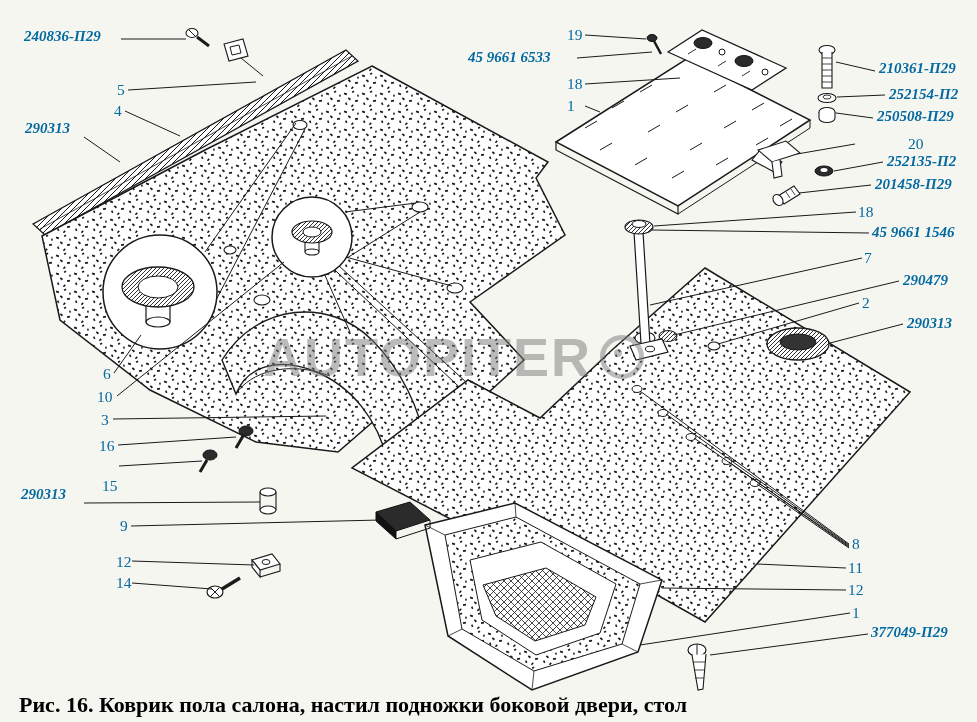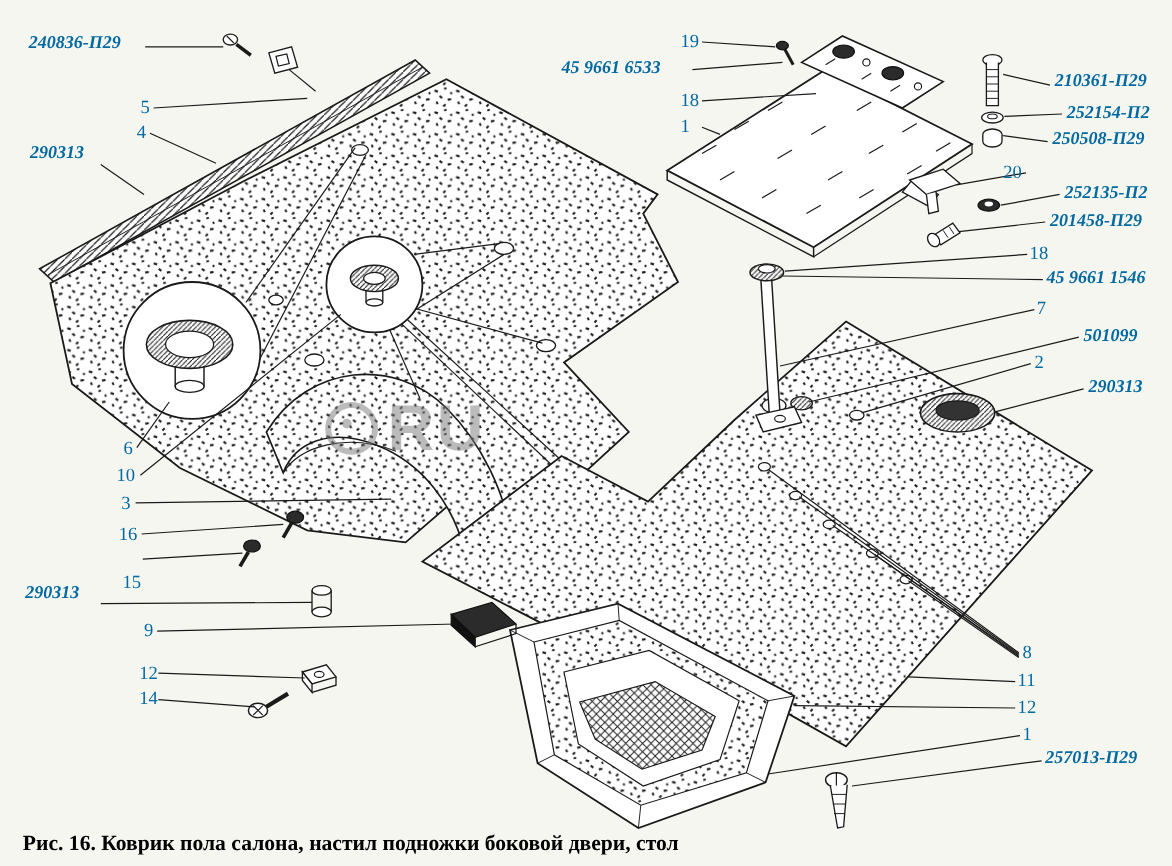--- a/index.html
+++ b/index.html
@@ -9,21 +9,21 @@
   .lbl{position:absolute;white-space:nowrap;color:#0369a1;line-height:1;z-index:3;}
   .part{font-size:15px;font-weight:bold;font-style:italic;font-family:"Liberation Serif",serif;}
   .num{font-size:15.5px;font-family:"Liberation Serif",serif;text-align:center;}
   .watermark{position:absolute;left:263px;top:326px;display:flex;align-items:center;z-index:2;
              pointer-events:none;font-family:"Liberation Sans",sans-serif;font-weight:bold;
              font-size:54px;letter-spacing:2px;color:rgba(120,120,120,0.5);}
   .wm-logo{display:inline-block;width:34px;height:34px;border:5px solid rgba(120,120,120,0.5);
            border-radius:50%;margin:0 8px;position:relative;}
   .wm-logo::after{content:"";position:absolute;left:9px;top:9px;width:8px;height:8px;
                   border-radius:50%;background:rgba(120,120,120,0.5);}
-  .caption{position:absolute;left:19px;top:692px;font-size:18px;font-weight:bold;color:#000;
+  .caption{position:absolute;left:19px;top:692px;font-size:22px;font-weight:bold;color:#000;
            z-index:3;font-family:"Liberation Serif",serif;}
 </style>
 </head>
 <body>
 
 <div class="stage">
 
   <svg class="artwork" width="977" height="722" viewBox="0 0 977 722">
     <defs>
       <pattern id="speckle" width="18" height="18" patternUnits="userSpaceOnUse">
@@ -267,22 +267,22 @@
       <line x1="849" y1="547" x2="729" y2="462"></line>
       <line x1="849" y1="548" x2="757" y2="484"></line>
       <line x1="846" y1="568" x2="757" y2="564"></line>
       <line x1="846" y1="590" x2="662" y2="588"></line>
       <line x1="850" y1="613" x2="640" y2="645"></line>
       <line x1="868" y1="634" x2="710" y2="655"></line>
     </g>
   </svg>
 
   <div class="watermark">
+    <span>AUTOPITER</span>
     <span class="wm-logo"></span>
-    <span>RU</span>
   </div>
 
   <div class="lbl part" style="left:24px;top:29px">240836-П29</div>
   <div class="lbl num" style="left:117px;top:82px">5</div>
   <div class="lbl num" style="left:114px;top:103px">4</div>
   <div class="lbl part" style="left:25px;top:121px">290313</div>
   <div class="lbl num" style="left:103px;top:366px">6</div>
   <div class="lbl num" style="left:97px;top:389px">10</div>
   <div class="lbl num" style="left:101px;top:412px">3</div>
   <div class="lbl num" style="left:99px;top:438px">16</div>
@@ -293,29 +293,29 @@
   <div class="lbl num" style="left:116px;top:575px">14</div>
 
   <div class="lbl num" style="left:567px;top:27px">19</div>
   <div class="lbl part" style="left:468px;top:50px">45 9661 6533</div>
   <div class="lbl num" style="left:567px;top:76px">18</div>
   <div class="lbl num" style="left:567px;top:98px">1</div>
 
   <div class="lbl part" style="left:879px;top:61px">210361-П29</div>
   <div class="lbl part" style="left:889px;top:87px">252154-П2</div>
   <div class="lbl part" style="left:877px;top:109px">250508-П29</div>
-  <div class="lbl num" style="left:836px;top:136px">20</div>
+  <div class="lbl num" style="left:908px;top:136px">20</div>
   <div class="lbl part" style="left:887px;top:154px">252135-П2</div>
   <div class="lbl part" style="left:875px;top:177px">201458-П29</div>
   <div class="lbl num" style="left:858px;top:204px">18</div>
   <div class="lbl part" style="left:872px;top:225px">45 9661 1546</div>
   <div class="lbl num" style="left:864px;top:250px">7</div>
-  <div class="lbl part" style="left:903px;top:273px">501099</div>
+  <div class="lbl part" style="left:903px;top:273px">290479</div>
   <div class="lbl num" style="left:862px;top:295px">2</div>
   <div class="lbl part" style="left:907px;top:316px">290313</div>
   <div class="lbl num" style="left:852px;top:536px">8</div>
   <div class="lbl num" style="left:848px;top:560px">11</div>
   <div class="lbl num" style="left:848px;top:582px">12</div>
   <div class="lbl num" style="left:852px;top:605px">1</div>
-  <div class="lbl part" style="left:871px;top:625px">257013-П29</div>
+  <div class="lbl part" style="left:871px;top:625px">377049-П29</div>
 
   <div class="caption">Рис. 16. Коврик пола салона, настил подножки боковой двери, стол</div>
 </div>
 
 </body></html>

